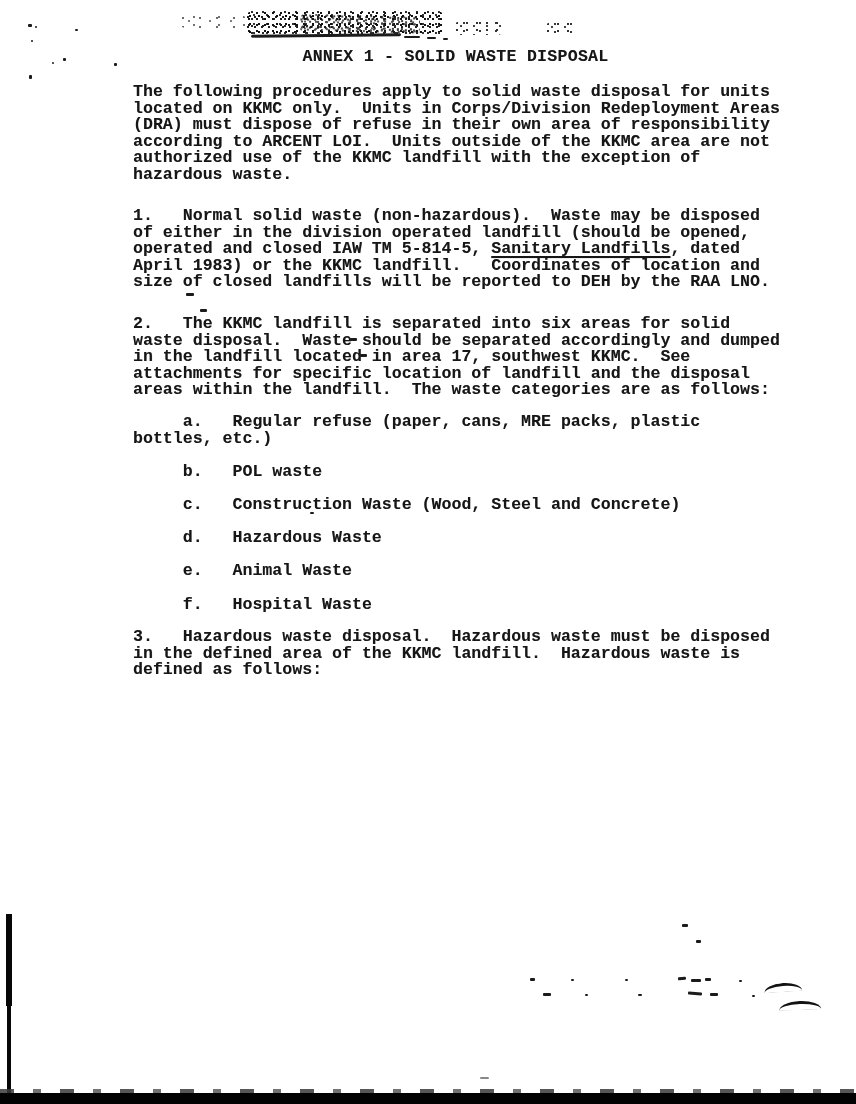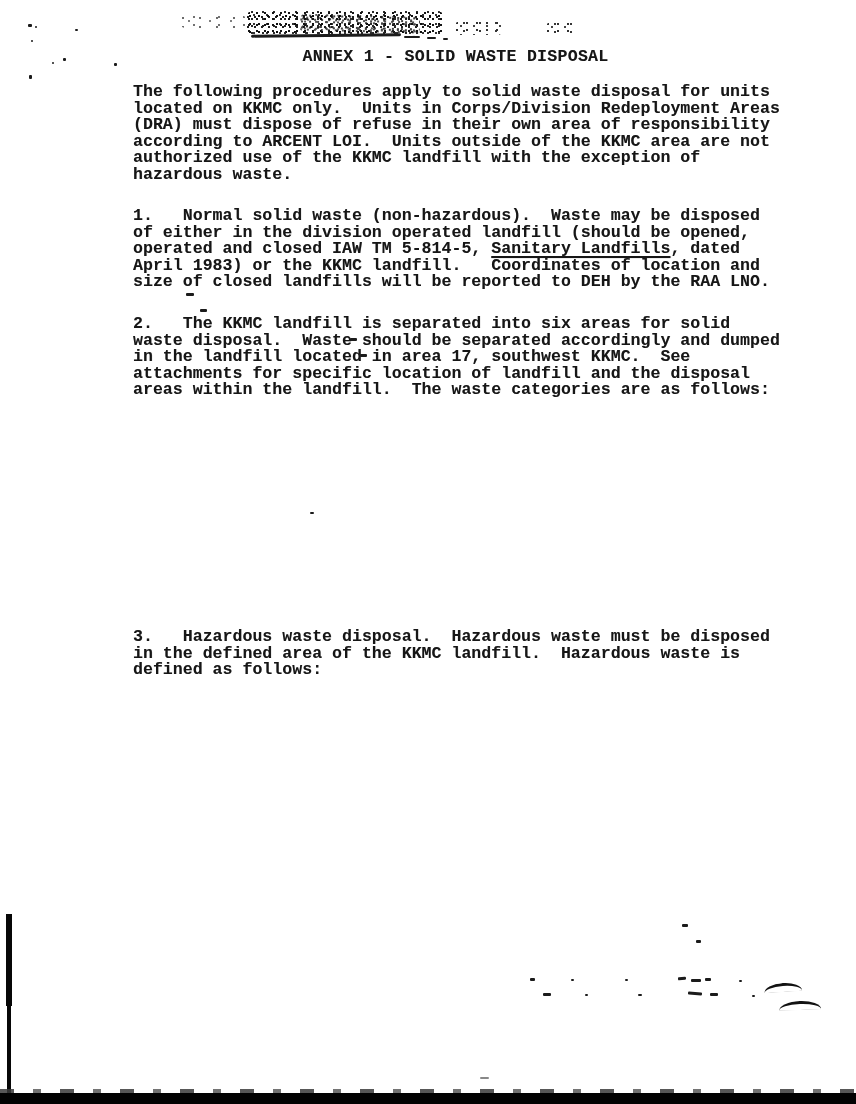--- a/index.html
+++ b/index.html
@@ -115,20 +115,32 @@
 operated and closed IAW TM 5-814-5, </span><span class="ul">Sanitary Landfills</span><span>, dated
 April 1983) or the KKMC landfill.   Coordinates of location and
 size of closed landfills will be reported to DEH by the RAA LNO.</span></div>
 
   <div class="tb" style="top:316px;">2.   The KKMC landfill is separated into six areas for solid
 waste disposal.  Waste should be separated accordingly and dumped
 in the landfill located in area 17, southwest KKMC.  See
 attachments for specific location of landfill and the disposal
 areas within the landfill.  The waste categories are as follows:</div>
 
+  <div class="tb" style="top:414px;">     a.   Regular refuse (paper, cans, MRE packs, plastic
+bottles, etc.)
+
+     b.   POL waste
+
+     c.   Construction Waste (Wood, Steel and Concrete)
+
+     d.   Hazardous Waste
+
+     e.   Animal Waste
+
+     f.   Hospital Waste</div>
 
   <div class="tb" style="top:629px;">3.   Hazardous waste disposal.  Hazardous waste must be disposed
 in the defined area of the KKMC landfill.  Hazardous waste is
 defined as follows:</div>
 
 
   <div class="mk" style="left:186px;top:293px;width:8px;height:3px;"></div>
   <div class="mk" style="left:200px;top:309px;width:7px;height:3px;"></div>
   <div class="mk" style="left:350px;top:338px;width:7px;height:3px;"></div>
   <div class="mk" style="left:360px;top:354px;width:7px;height:3px;"></div>

